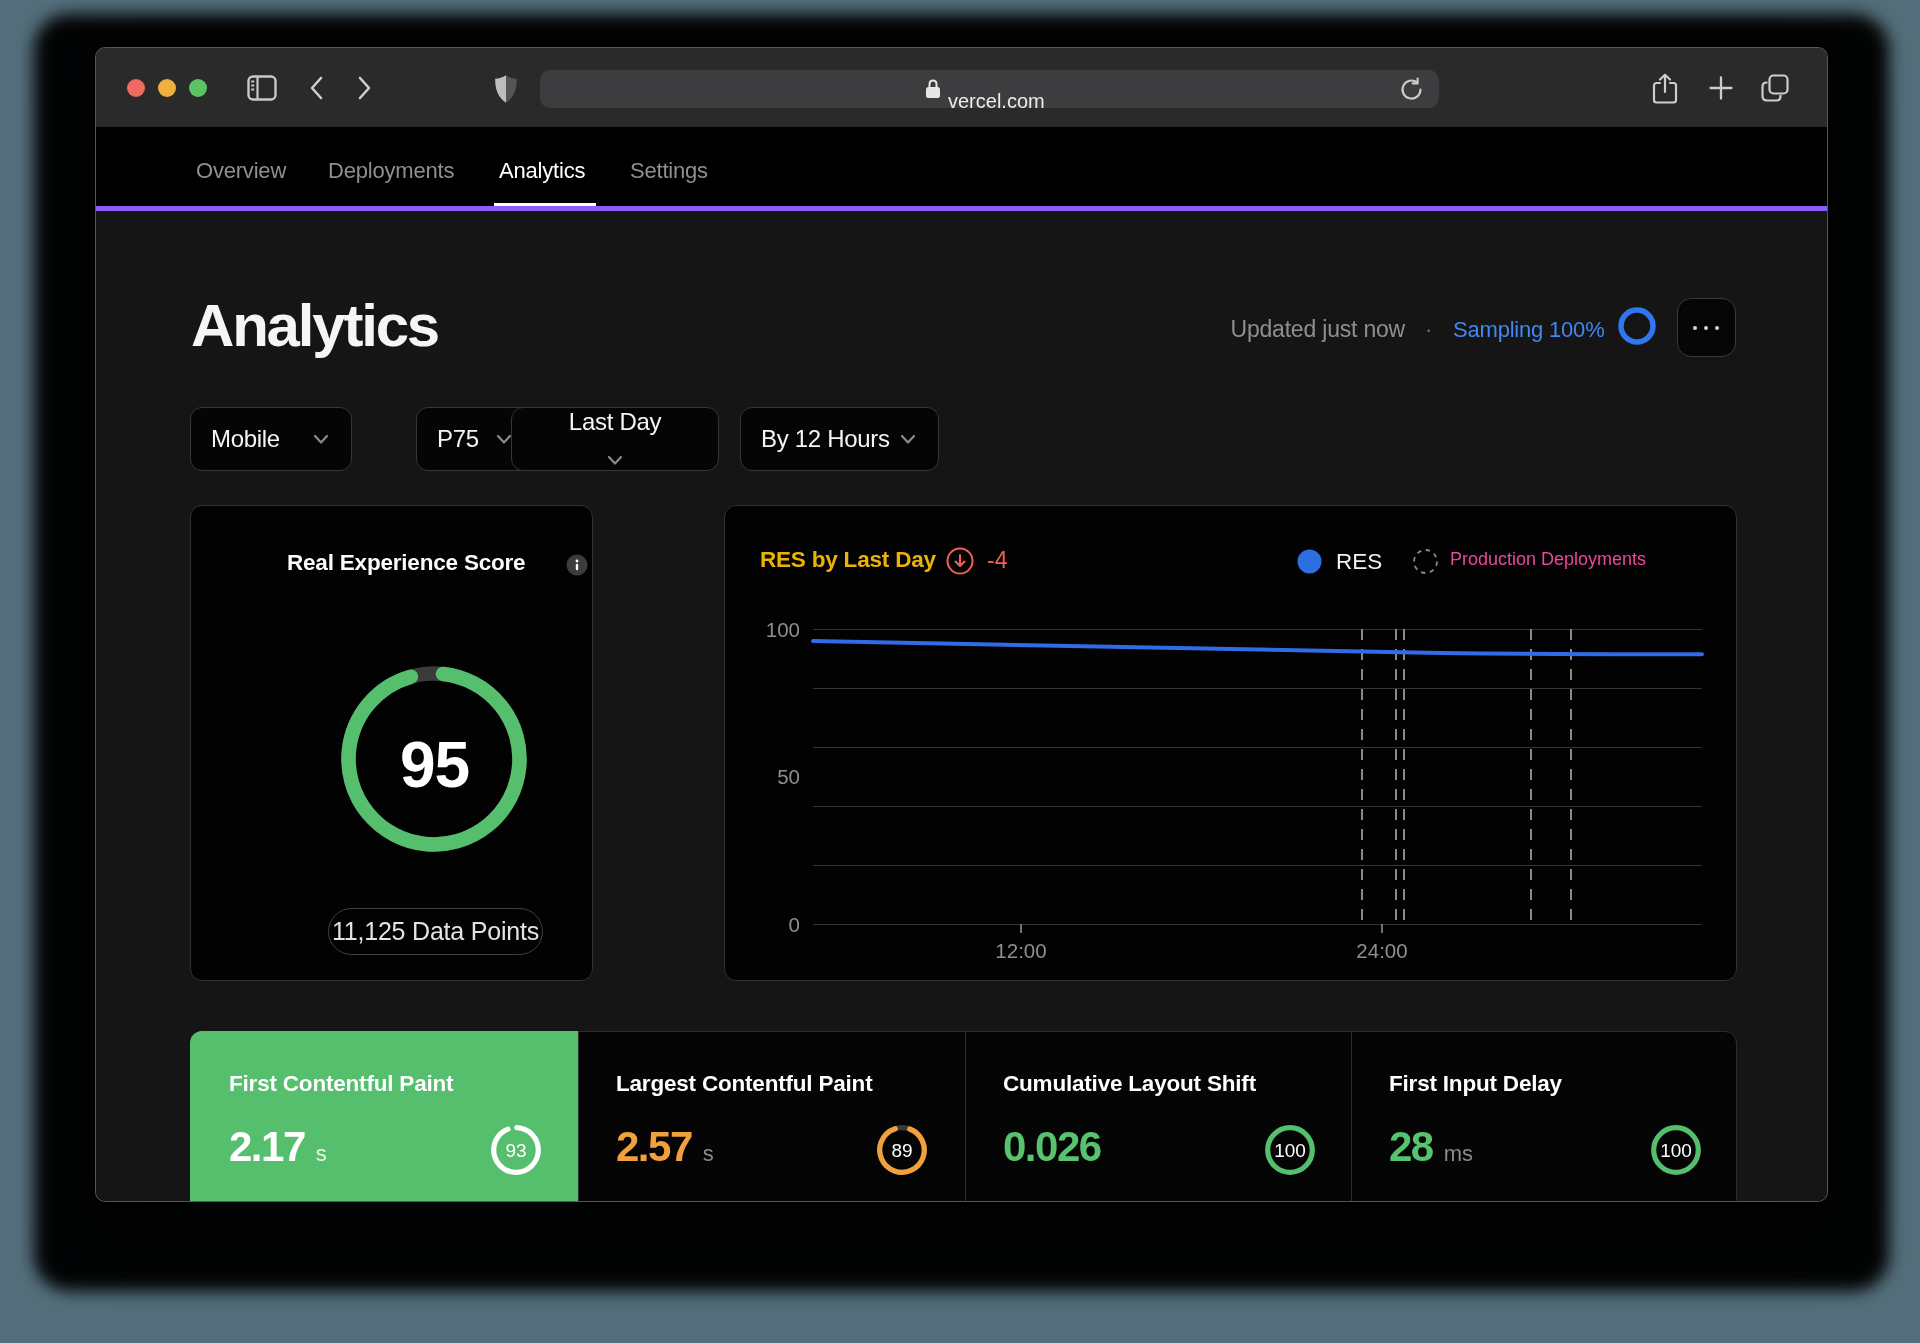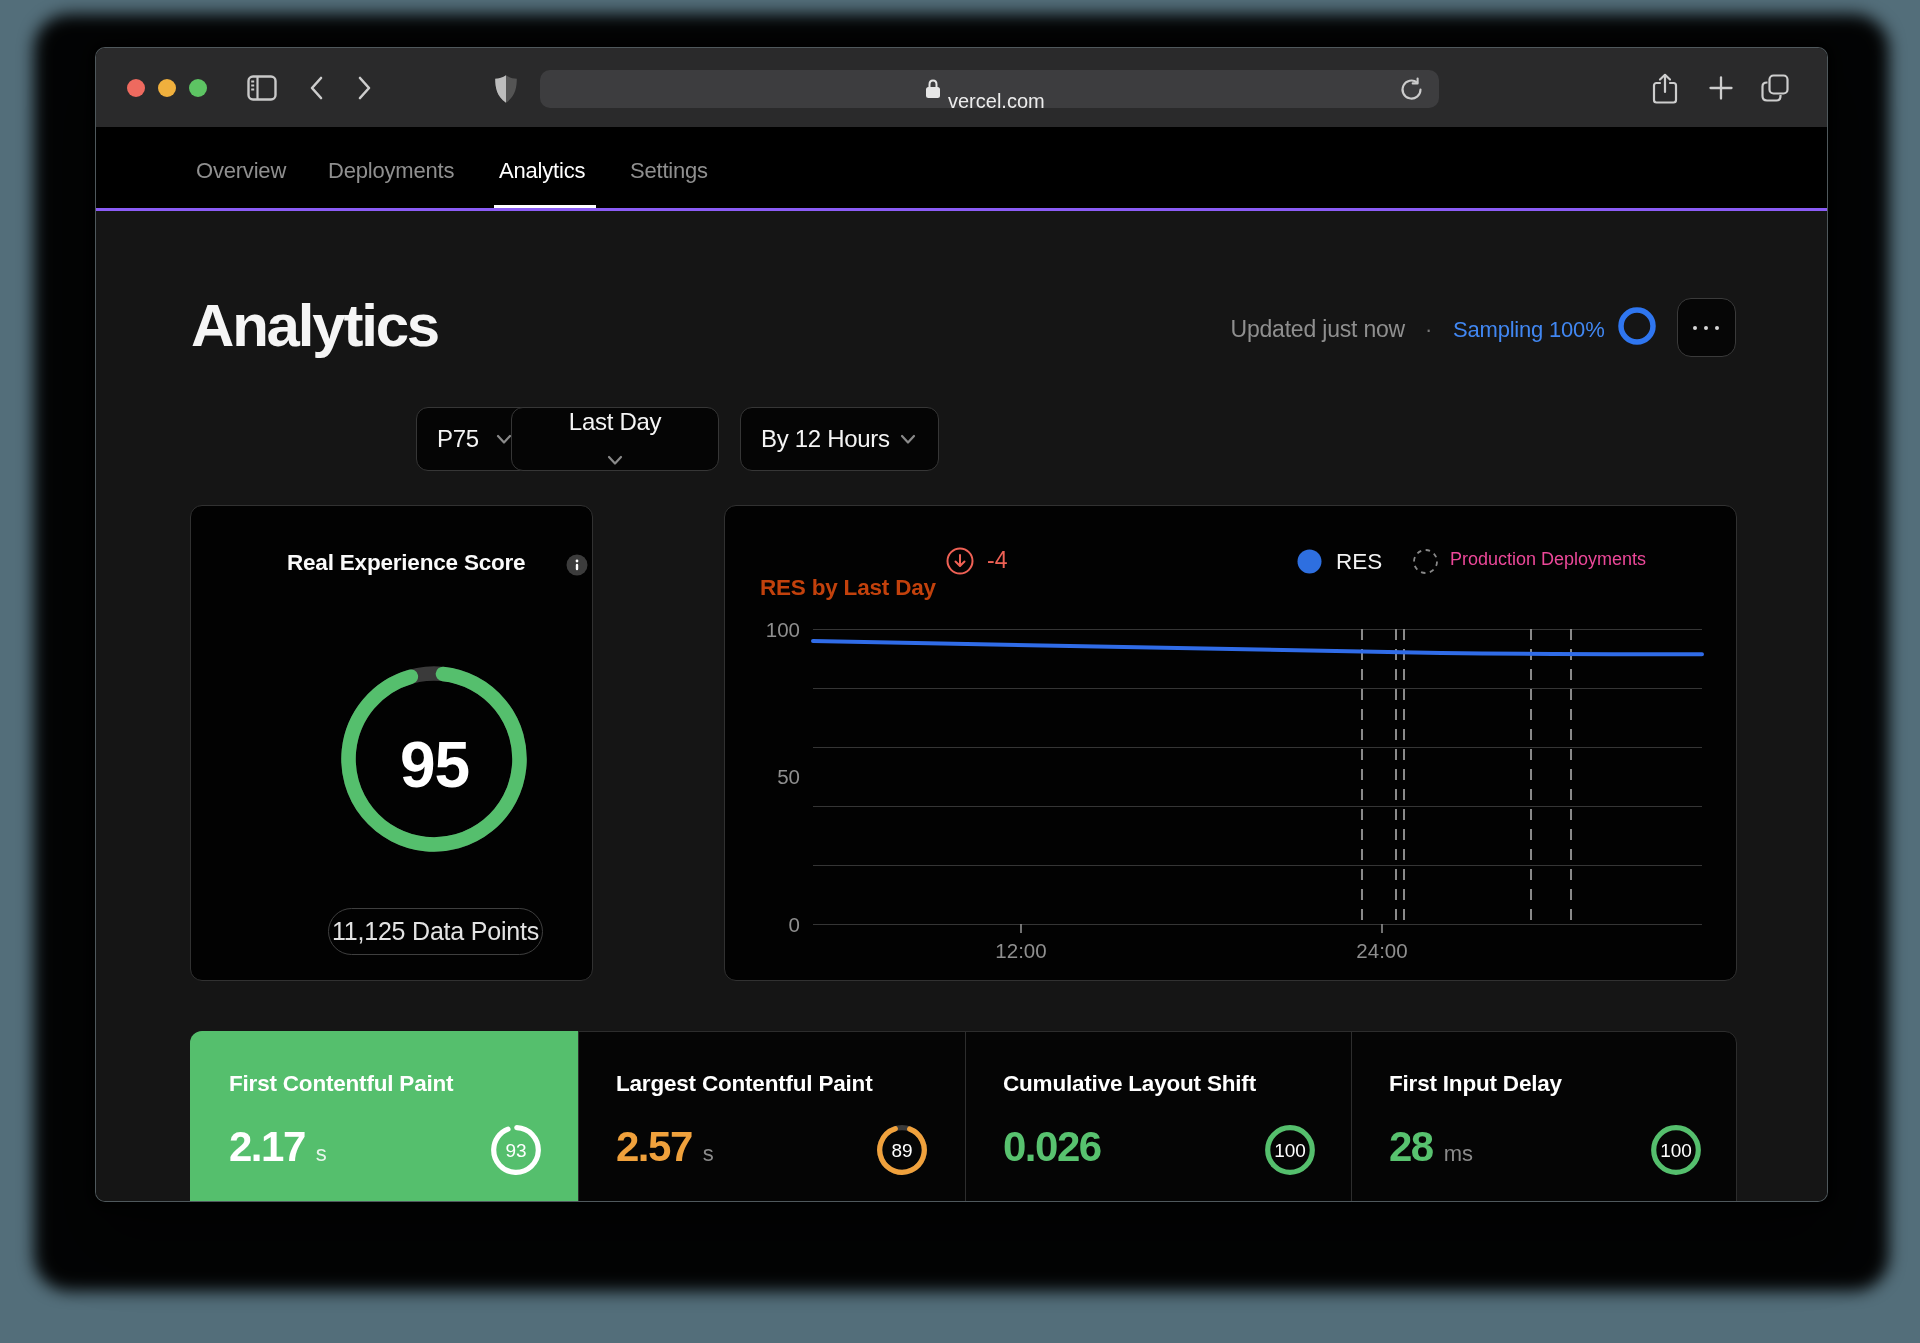--- a/index.html
+++ b/index.html
@@ -7,21 +7,21 @@
   body { background:#536e7a; font-family:"Liberation Sans", sans-serif; position:relative; }
   .window {
     position:absolute; left:95px; top:47px; width:1733px; height:1155px;
     background:#151515; border-radius:10px;
     border:1px solid rgba(190,215,225,0.35);
     box-shadow: 0 28px 16px 61px rgba(0,0,0,0.97), 0 40px 60px 5px rgba(0,0,0,0.38), 0 0 12px 4px rgba(0,0,0,0.9);
     overflow:hidden;
   }
   .titlebar { position:absolute; left:0; top:0; width:100%; height:79px; background:#2a2a2b; }
   .dot { position:absolute; top:31px; width:18px; height:18px; border-radius:50%; }
-  .navbar { position:absolute; left:0; top:79px; width:100%; height:84px; background:#000; border-bottom:3px solid #8b5cf6; }
+  .navbar { position:absolute; left:0; top:79px; width:100%; height:84px; background:#000; border-bottom:5px solid #8b5cf6; }
   .navitem { position:absolute; font-size:22px; color:#8f8f8f; top:31px; letter-spacing:-0.2px; }
   .content { position:absolute; left:0; top:164px; width:100%; height:991px; background:#151515; }
   .icon { position:absolute; }
   svg { display:block; }
   .dd { position:absolute; top:195px; height:64px; background:#050505; border:1px solid #363636; border-radius:12px; display:flex; align-items:center; justify-content:space-between; padding:0 20px; color:#f5f5f5; font-size:24px; letter-spacing:-0.3px; }
   .card { position:absolute; background:#020202; border:1px solid #313131; border-radius:12px; }
   .mtitle { position:absolute; top:39px; font-size:22.5px; font-weight:600; color:#ffffff; letter-spacing:-0.2px; }
   .mval { position:absolute; top:91px; font-size:42px; font-weight:700; letter-spacing:-1.5px; }
   .munit { font-size:22px; font-weight:400; color:#8a8a8a; letter-spacing:0; margin-left:11px; }
   .badge { position:absolute; top:93px; }
@@ -98,20 +98,26 @@
       <div style="position:absolute; left:1357px; top:105px; font-size:22px; font-weight:500; color:#4187f2; letter-spacing:-0.2px;">Sampling 100%</div>
       <svg class="icon" style="left:1521px; top:94px;" width="40" height="40" viewBox="0 0 40 40">
         <circle cx="20" cy="20" r="16" fill="none" stroke="#2f76f0" stroke-width="5.5"></circle>
       </svg>
       <div style="position:absolute; left:1581px; top:86px; width:59px; height:59px; border-radius:14px; background:#060606; border:1px solid #3a3a3a;">
         <div style="position:absolute; left:15px; top:27px; width:4px; height:4px; border-radius:50%; background:#d6d6d6;"></div>
         <div style="position:absolute; left:26px; top:27px; width:4px; height:4px; border-radius:50%; background:#d6d6d6;"></div>
         <div style="position:absolute; left:37px; top:27px; width:4px; height:4px; border-radius:50%; background:#d6d6d6;"></div>
       </div>
 
+      <div class="dd" style="left:94px; width:162px;">
+        <span>Mobile</span>
+        <svg width="20" height="20" viewBox="0 0 20 20">
+          <path d="M4 7 L10 13.5 L16 7" fill="none" stroke="#8a8a8a" stroke-width="2.2" stroke-linecap="round" stroke-linejoin="round"></path>
+        </svg>
+      </div>
       <div class="dd" style="left:276px; width:119px;margin-left:44px;">
         <span>P75</span>
         <svg width="20" height="20" viewBox="0 0 20 20">
           <path d="M4 7 L10 13.5 L16 7" fill="none" stroke="#8a8a8a" stroke-width="2.2" stroke-linecap="round" stroke-linejoin="round"></path>
         </svg>
       </div>
       <div class="dd" style="left:415px; width:208px;flex-direction:column;">
         <span>Last Day</span>
         <svg width="20" height="20" viewBox="0 0 20 20">
           <path d="M4 7 L10 13.5 L16 7" fill="none" stroke="#8a8a8a" stroke-width="2.2" stroke-linecap="round" stroke-linejoin="round"></path>
@@ -133,21 +139,21 @@
         </svg>
         <svg class="icon" style="left:148px; top:158px;" width="190" height="190" viewBox="0 0 190 190">
           <circle cx="95" cy="95" r="85.5" fill="none" stroke="#3a3a3a" stroke-width="14.5"></circle>
           <circle cx="95" cy="95" r="85.5" fill="none" stroke="#55bf6d" stroke-width="14.5" stroke-linecap="round" stroke-dasharray="504 33.2" transform="rotate(-84 95 95)"></circle>
         </svg>
         <div style="position:absolute; left:0px; top:222px; width:487px; text-align:center; font-size:64px; font-weight:700; letter-spacing:-1px; color:#ffffff;">95</div>
         <div style="position:absolute; left:137px; top:402px; width:215px; height:47px; border-radius:24px; border:1px solid #3f3f3f; color:#e3e3e3; font-size:25px; letter-spacing:-0.2px; display:flex; align-items:center; justify-content:center;">11,125 Data Points</div>
       </div>
 
       <div class="card" style="left:628px; top:293px; width:1013px; height:476px;">
-        <div style="position:absolute; left:35px; top:41px; font-size:22.5px; font-weight:600; color:#c2410c; letter-spacing:-0.2px;margin-top:28px;">RES by Last Day</div>
+        <div style="position:absolute; left:35px; top:41px; font-size:22.5px; font-weight:600; color:#eab308; letter-spacing:-0.2px;">RES by Last Day</div>
         <svg class="icon" style="left:221px; top:41px;" width="28" height="28" viewBox="0 0 28 28">
           <circle cx="14" cy="14" r="12.5" fill="none" stroke="#ef6155" stroke-width="2"></circle>
           <line x1="14" y1="8" x2="14" y2="18.5" stroke="#ef6155" stroke-width="2" stroke-linecap="round"></line>
           <path d="M9.5 14.5 L14 19 L18.5 14.5" fill="none" stroke="#ef6155" stroke-width="2" stroke-linecap="round" stroke-linejoin="round"></path>
         </svg>
         <div style="position:absolute; left:262px; top:41px; font-size:23px; color:#ef6155;">-4</div>
         <svg class="icon" style="left:572px; top:43px;" width="25" height="25" viewBox="0 0 25 25">
           <circle cx="12.5" cy="12.5" r="12" fill="#2e6fe0"></circle>
         </svg>
         <div style="position:absolute; left:611px; top:43px; font-size:22.5px; color:#f2f2f2;">RES</div>

